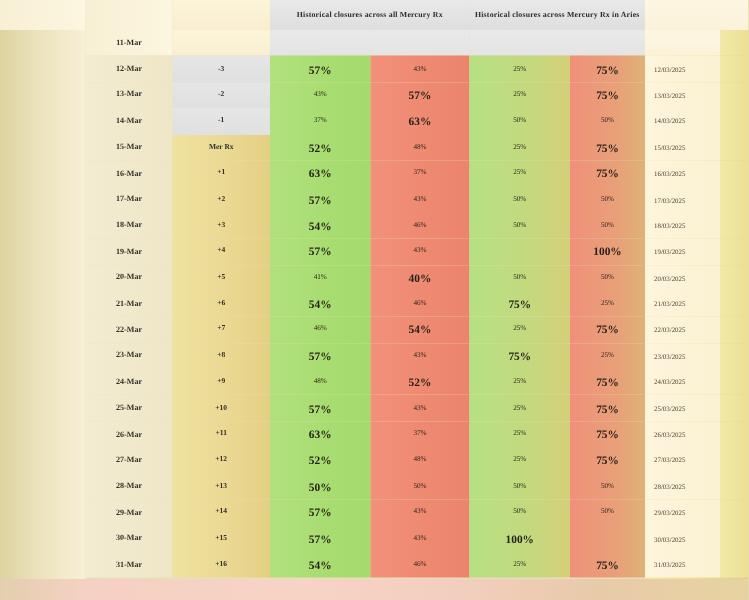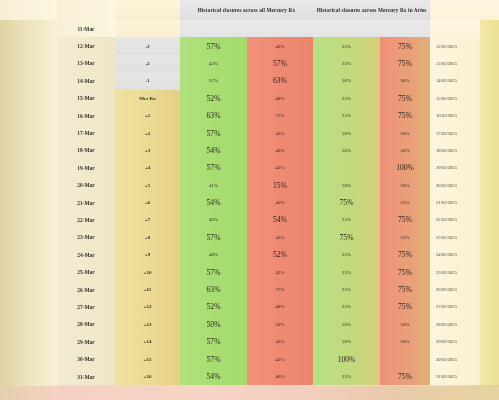--- a/index.html
+++ b/index.html
@@ -80,21 +80,21 @@
   .cell-tail{background:linear-gradient(to right,#f2e9a8,#ece095);}
 
   .val{
     text-align:center;vertical-align:middle;white-space:nowrap;
     color:#241f18;
   }
   .green{background:linear-gradient(to right,#b2e07e 0%,#a9dd72 50%,#a4db6c 100%);}
   .red  {background:linear-gradient(to right,#f2917b 0%,#ef8a72 50%,#ec846c 100%);}
   .green.warm{background:linear-gradient(to right,#b6e183 0%,#c7d77d 70%,#d6cf79 100%);}
   .red.warm {background:linear-gradient(to right,#f0907a 0%,#e8a178 65%,#dfb277 100%);}
-  .big{font-size:7.6px;font-weight:normal;}
+  .big{font-size:7.6px;font-weight:bold;}
   .small{font-size:4.8px;font-weight:normal;}
   .blank{font-size:0;}
 
   tr.r{height:17.4px;}
 </style>
 </head>
 <body>
 
 <div id="page">
   <div class="bg-left"></div>
@@ -221,21 +221,21 @@
           <td class="val green warm blank"></td>
           <td class="val red warm big">100%</td>
           <td class="cell-date2">19/03/2025</td>
           <td class="cell-tail"></td>
         </tr>
         <tr class="r">
           <td></td>
           <td class="cell-date">20-Mar</td>
           <td class="cell-off off-yellow">+5</td>
           <td class="val green small">41%</td>
-          <td class="val red big">15%</td>
+          <td class="val red big">40%</td>
           <td class="val green warm small">50%</td>
           <td class="val red warm small">50%</td>
           <td class="cell-date2">20/03/2025</td>
           <td class="cell-tail"></td>
         </tr>
         <tr class="r">
           <td></td>
           <td class="cell-date">21-Mar</td>
           <td class="cell-off off-yellow">+6</td>
           <td class="val green big">54%</td>

